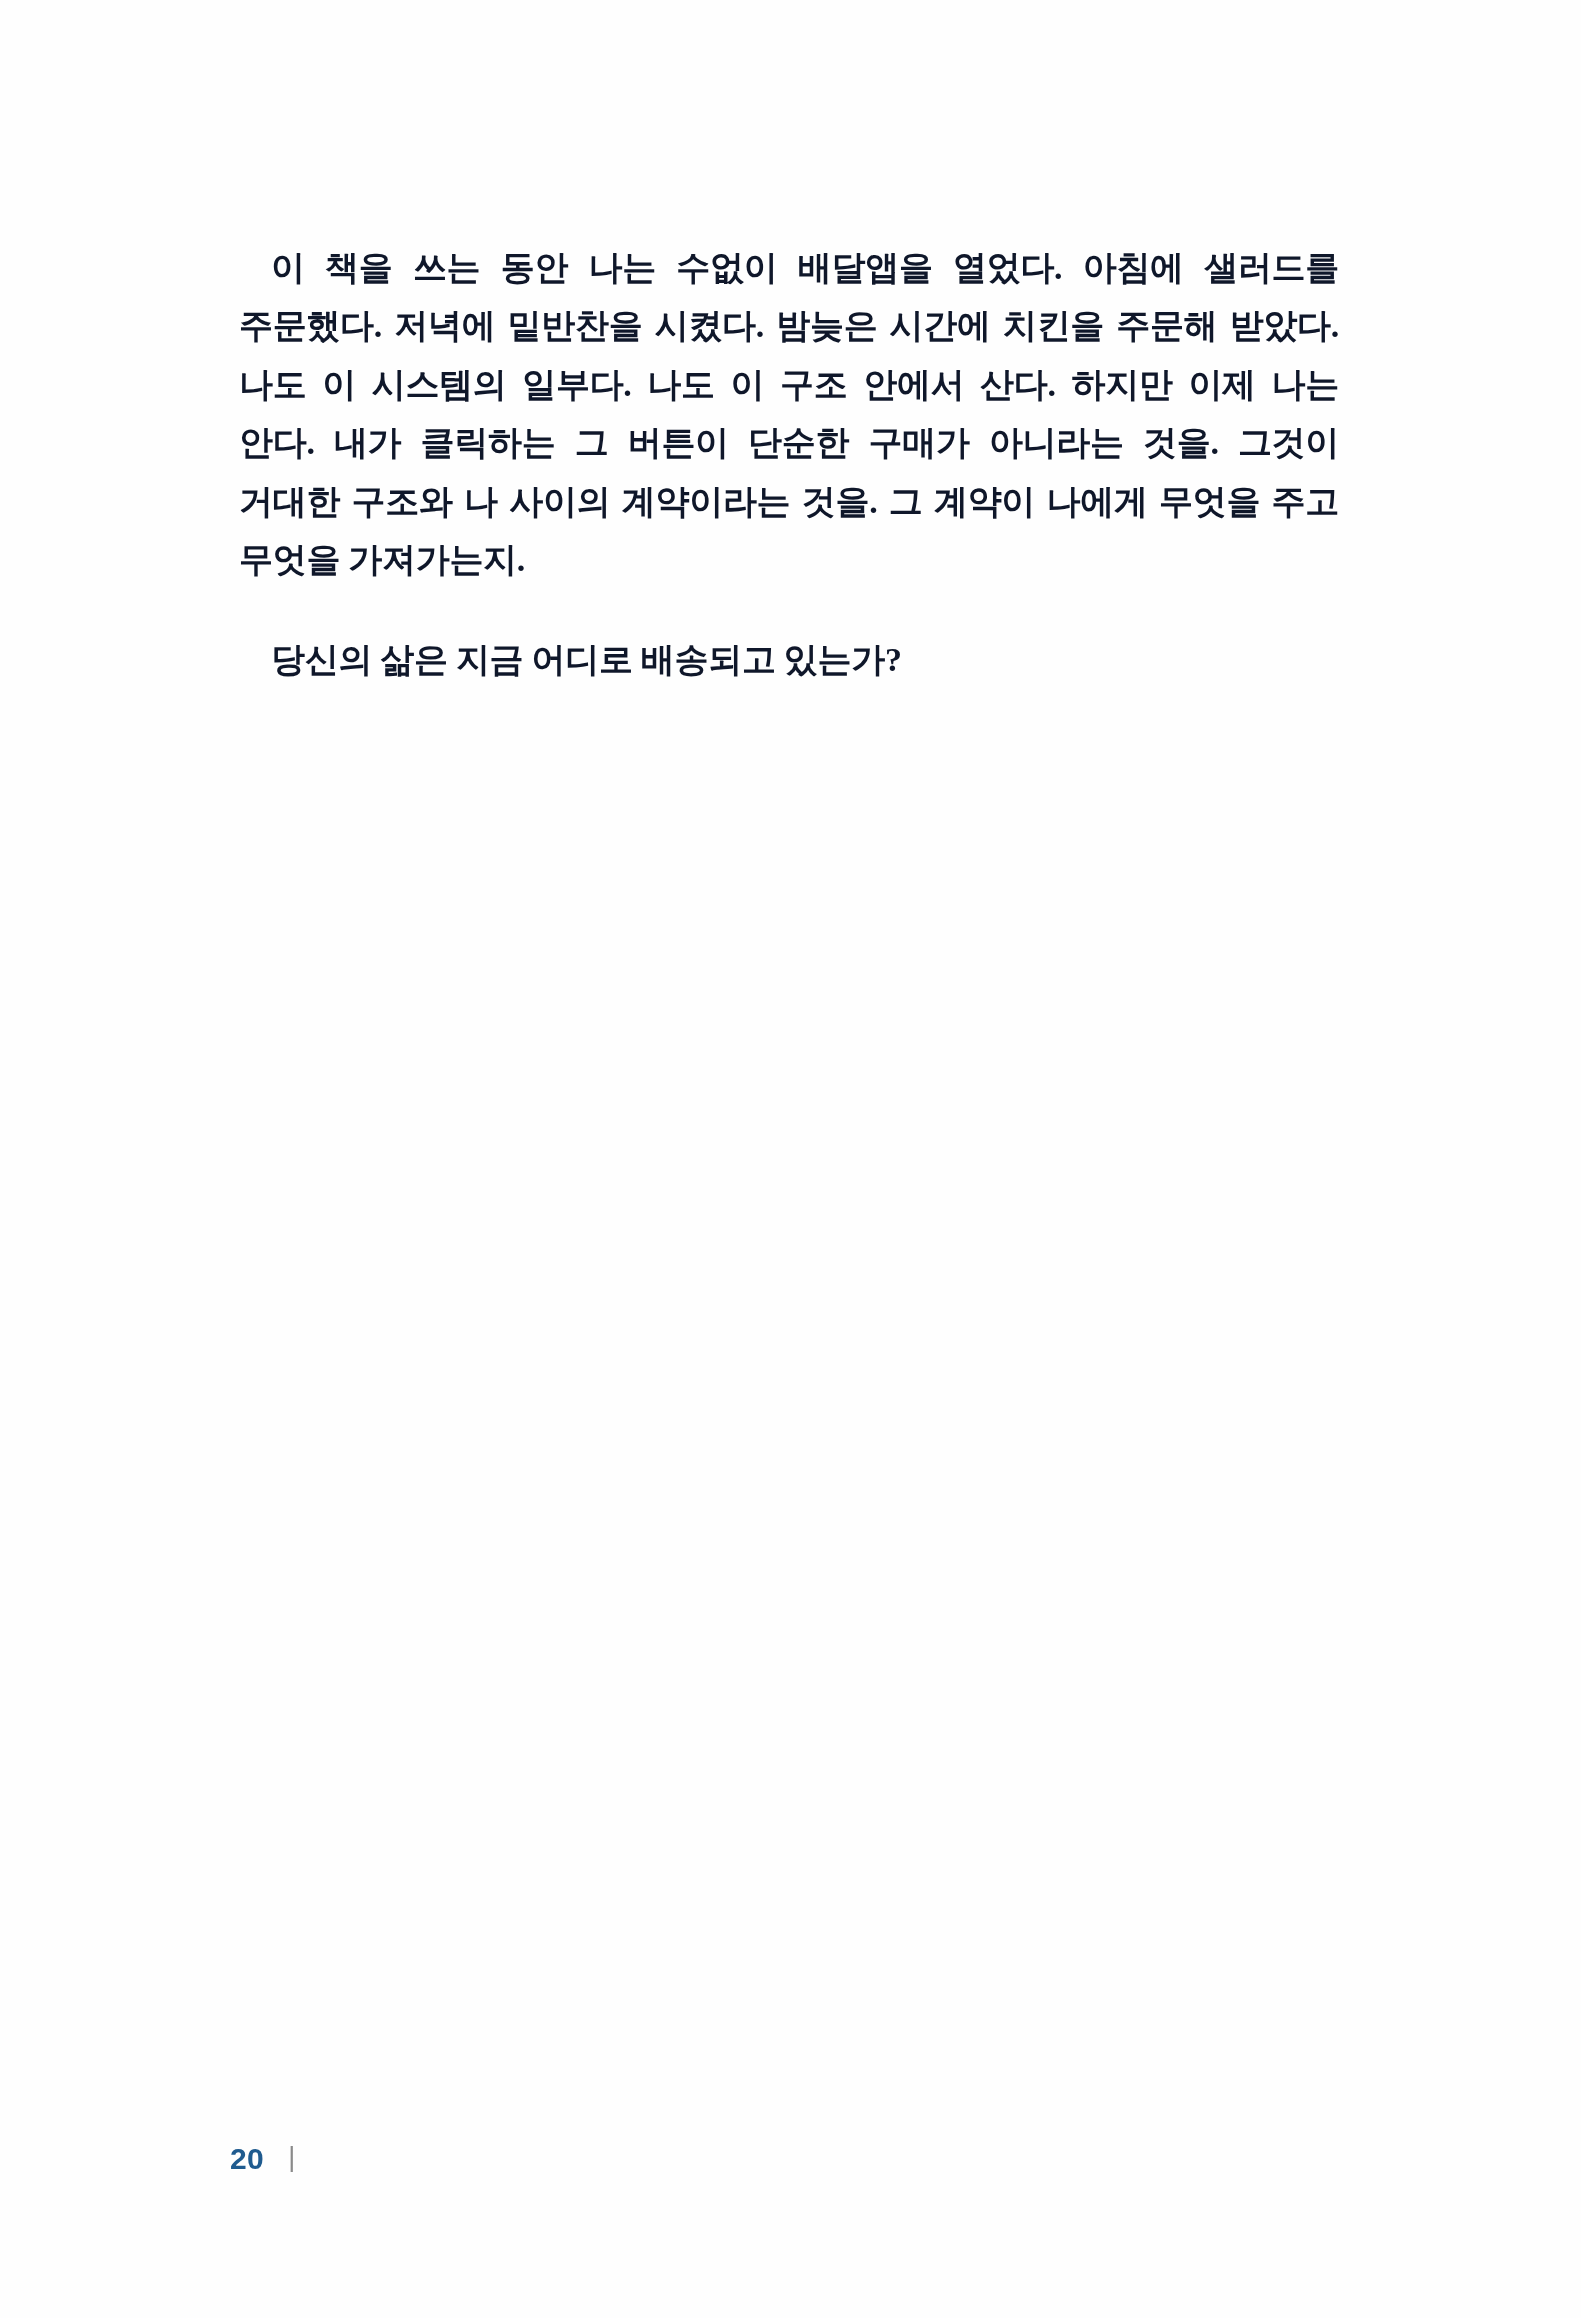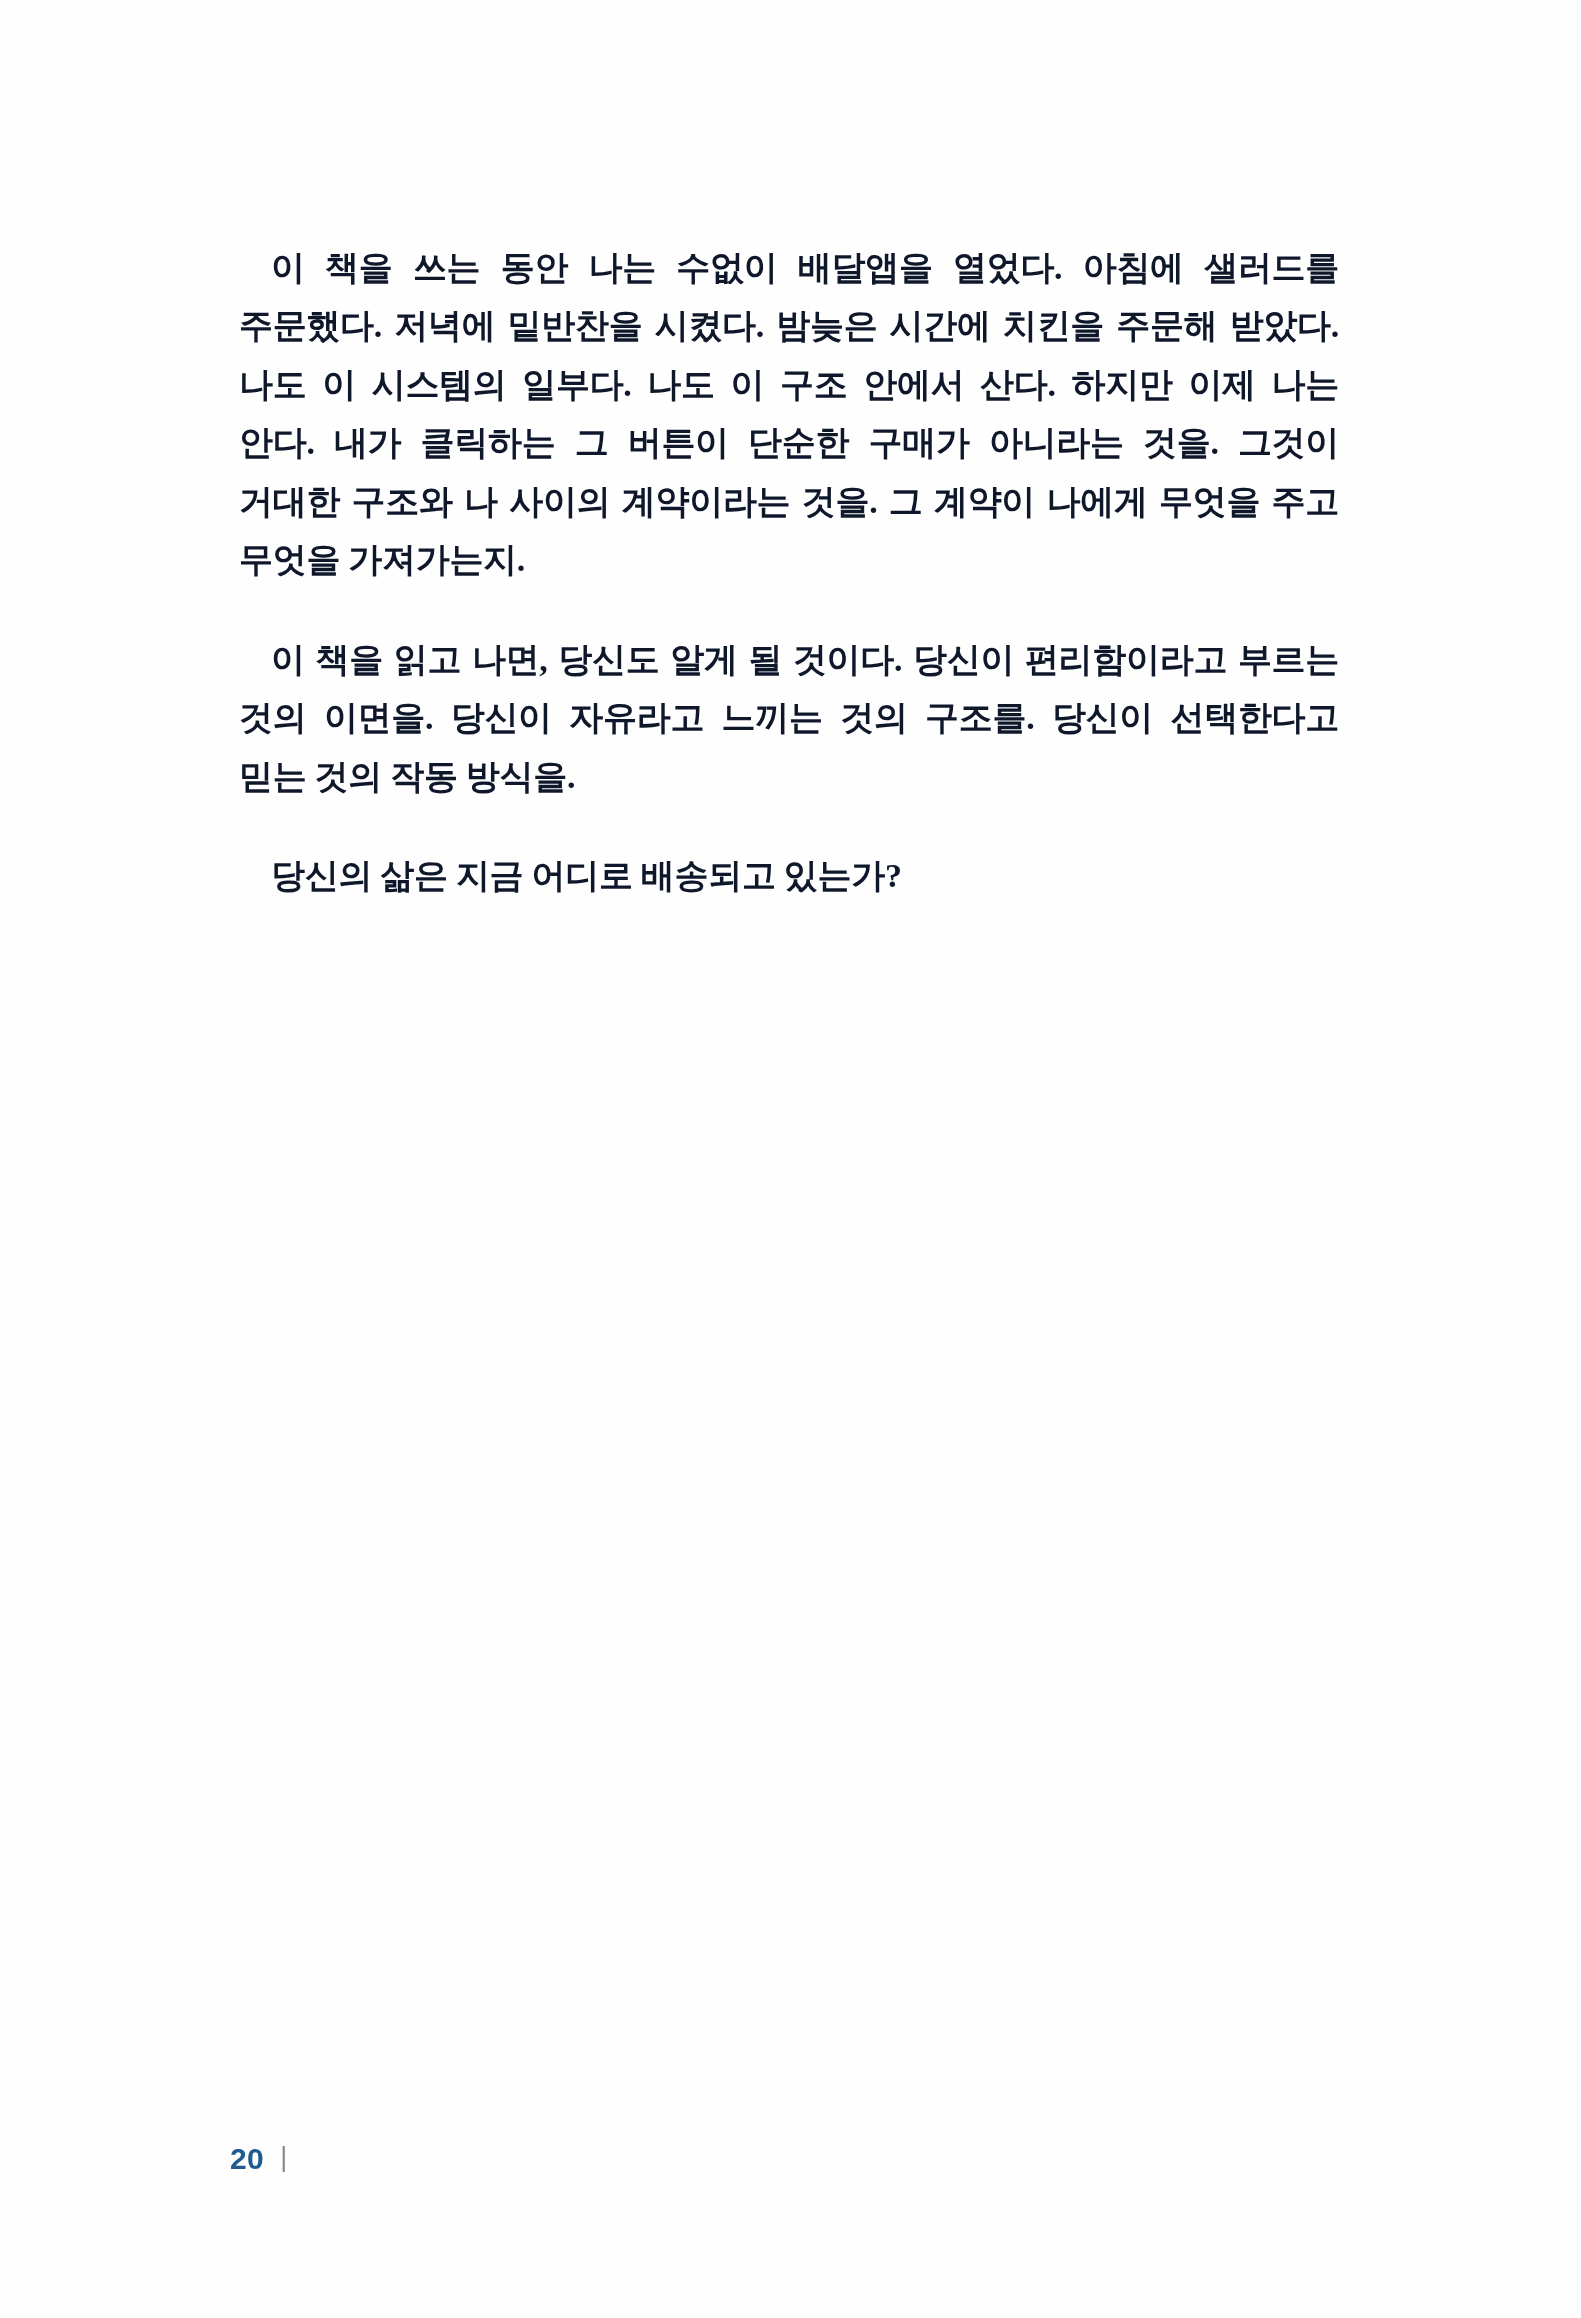--- a/index.html
+++ b/index.html
@@ -43,21 +43,21 @@
   .para.last {
     text-align: left;
     margin-bottom: 0;
   }
   .footer {
     position: absolute;
     left: 230px;
     bottom: 143px;
     display: flex;
     align-items: flex-start;
-    gap: 0;
+    gap: 8px;
     font-family: "Liberation Sans", "DejaVu Sans", sans-serif;
   }
   .folio {
     font-size: 30px;
     font-weight: 700;
     color: #1f5b8f;
     letter-spacing: 0.4px;
   }
   .folio-sep {
     font-size: 27px;
@@ -72,21 +72,20 @@
   }
 </style>
 </head>
 <body>
 
 <div class="page">
 
   <div class="content">
     <p class="para indent">이 책을 쓰는 동안 나는 수없이 배달앱을 열었다. 아침에 샐러드를 주문했다. 저녁에 밑반찬을 시켰다. 밤늦은 시간에 치킨을 주문해 받았다. 나도 이 시스템의 일부다. 나도 이 구조 안에서 산다. 하지만 이제 나는 안다. 내가 클릭하는 그 버튼이 단순한 구매가 아니라는 것을. 그것이 거대한 구조와 나 사이의 계약이라는 것을. 그 계약이 나에게 무엇을 주고 무엇을 가져가는지.</p>
 
-    <p class="para indent">이 책을 읽고 나면, 당신도 알게 될 것이다. 당신이 편리함이라고 부르는 것의 이면을. 당신이 자유라고 느끼는 것의 구조를. 당신이 선택한다고 믿는 것의 작동 방식을.</p>
 
     <p class="para indent last">당신의 삶은 지금 어디로 배송되고 있는가?</p>
   </div>
 
   <div class="footer">
     <span class="folio" style="color: rgb(31, 91, 143);">20</span>
     <span class="folio-sep">|</span>
   </div>
 
 </div>

